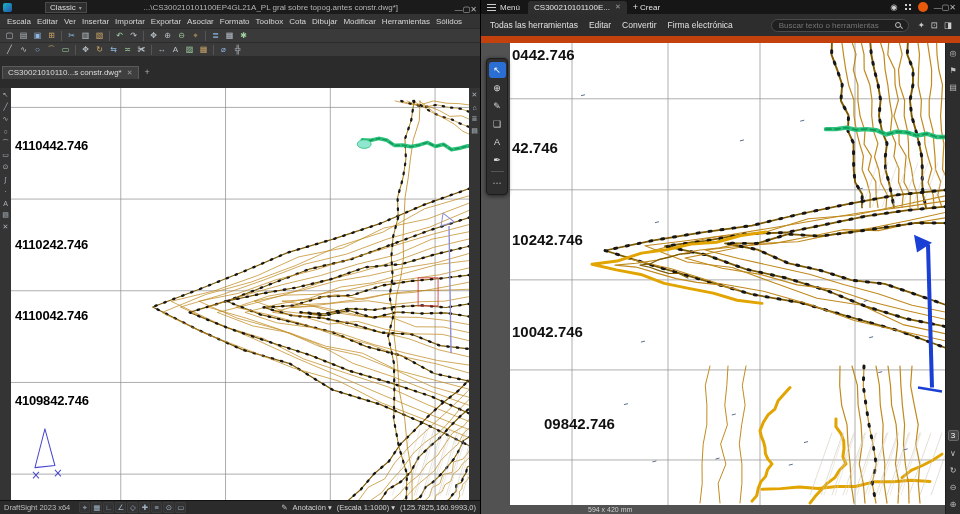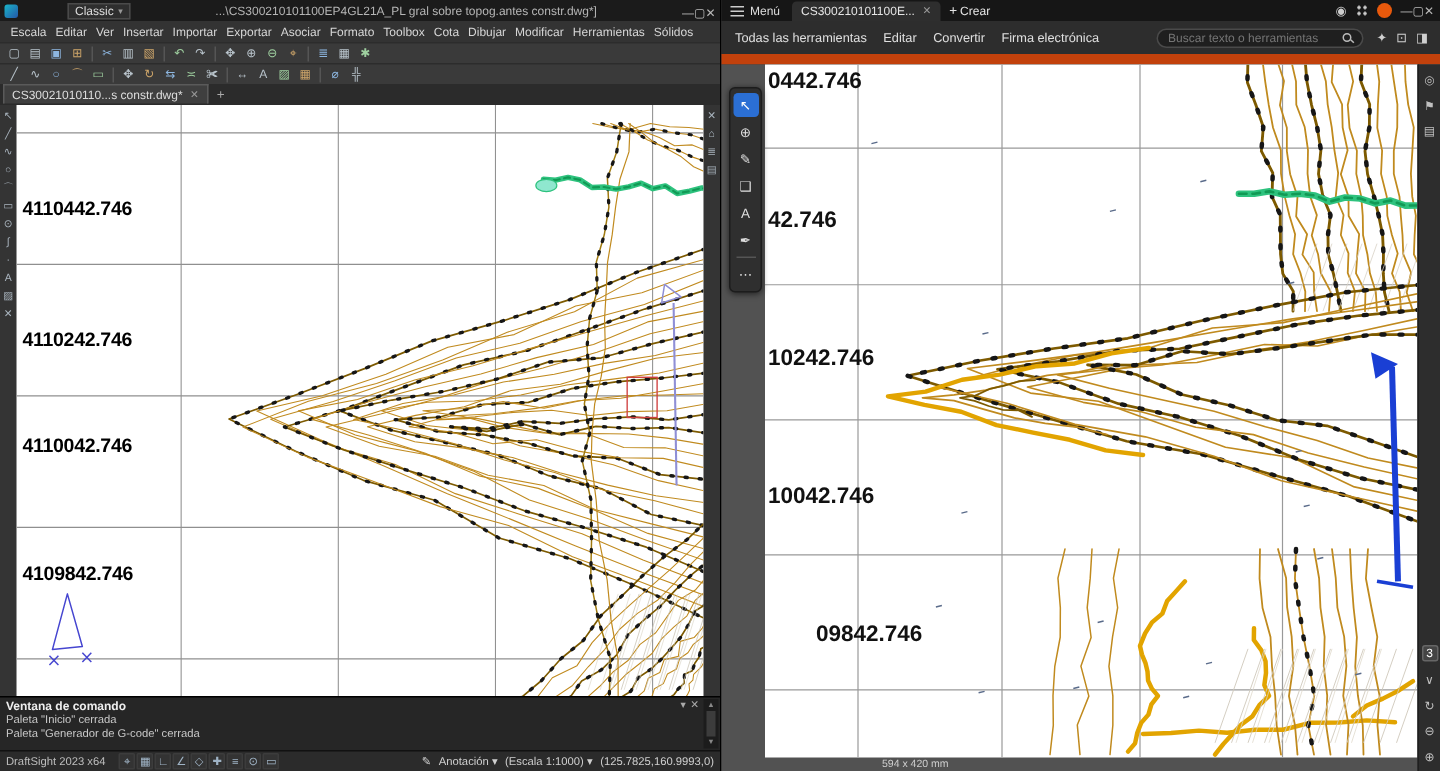--- a/index.html
+++ b/index.html
@@ -19,21 +19,21 @@
   .ds-menubar{height:14px;background:#333;display:flex;align-items:center;padding:0 4px;flex:0 0 auto;overflow:hidden;}
   .menu-item{font-size:8px;color:#d6d6d6;padding:0 3px;white-space:nowrap;}
 
   .ds-toolbar{height:14px;background:#3a3a3a;border-top:1px solid #2c2c2c;display:flex;align-items:center;padding:0 3px;gap:1px;flex:0 0 auto;overflow:hidden;}
   .tb-icon{width:13px;height:12px;font-size:8px;color:#b9c4cc;display:inline-flex;align-items:center;justify-content:center;border-radius:2px;}
   .ds-toolbar .tb-icon:nth-child(3n){color:#8db6e0;}
   .ds-toolbar .tb-icon:nth-child(4n){color:#cfa66a;}
   .ds-toolbar .tb-icon:nth-child(5n){color:#9fd0a0;}
   .tb-sep{width:1px;height:10px;background:#555;margin:0 2px;display:inline-block;}
 
-  .ds-tabrow{height:14px;background:#2b2b2b;display:flex;align-items:flex-start;padding:0 2px;gap:2px;flex:0 0 auto;}
+  .ds-tabrow{height:32px;background:#2b2b2b;display:flex;align-items:center;padding:0 2px;gap:2px;flex:0 0 auto;}
   .doc-tab{height:13px;background:#3f3f3f;border:1px solid #5a5a5a;border-bottom:none;color:#ddd;font-size:8px;display:flex;align-items:center;gap:5px;padding:0 5px;white-space:nowrap;}
   .doc-tab .close{color:#999;font-size:7px;}
   .tab-plus{width:13px;height:13px;color:#aaa;font-size:9px;display:flex;align-items:center;justify-content:center;}
 
   .ds-canvas-wrap{flex:1 1 auto;display:flex;min-height:0;background:#2b2b2b;}
   .ds-left-rail,.ds-right-rail{width:11px;background:#343434;display:flex;flex-direction:column;align-items:center;padding-top:2px;gap:2px;flex:0 0 auto;}
   .rail-icon{width:10px;height:10px;font-size:7px;color:#a9b4be;display:inline-flex;align-items:center;justify-content:center;}
   .ds-canvas{flex:1;background:#fff;position:relative;overflow:hidden;}
   .ds-canvas svg,.ac-page svg{position:absolute;inset:0;width:100%;height:100%;}
   .ds-ylabel{position:absolute;left:4px;transform:translateY(-50%);font-size:13px;font-weight:bold;color:#000;letter-spacing:-0.2px;white-space:nowrap;}
@@ -274,50 +274,34 @@
             <ellipse cx="354" cy="52" rx="7" ry="4" fill="#8fe7cf" stroke="#2ec27e" stroke-width="0.8"></ellipse>
             <line x1="439" y1="128" x2="441" y2="246" stroke="#8f8fd6" stroke-width="1.4"></line>
             <path d="M433,116 L444,124 L431,128 Z" fill="none" stroke="#8f8fd6" stroke-width="1" stroke-linejoin="round" stroke-linecap="round"></path>
             <rect x="408" y="176" width="20" height="26" fill="none" stroke="#d04040" stroke-width="0.9"></rect>
             <path d="M34,316 L24,352 L44,350 Z" fill="none" stroke="#4646d0" stroke-width="1" stroke-linejoin="round" stroke-linecap="round"></path>
             <line x1="22" y1="356" x2="28" y2="362" stroke="#4646d0" stroke-width="1"></line>
             <line x1="28" y1="356" x2="22" y2="362" stroke="#4646d0" stroke-width="1"></line>
             <line x1="44" y1="354" x2="50" y2="360" stroke="#4646d0" stroke-width="1"></line>
             <line x1="50" y1="354" x2="44" y2="360" stroke="#4646d0" stroke-width="1"></line>
           </svg>
-      <div class="ds-ylabel" style="top: 69px;">4110442.746</div>
+      <div class="ds-ylabel" style="top: 57px;">4110442.746</div>
           <div class="ds-ylabel" style="top: 156px;">4110242.746</div>
           <div class="ds-ylabel" style="top: 227px;">4110042.746</div>
           <div class="ds-ylabel" style="top: 312px;">4109842.746</div>
         </div>
       <div class="ds-right-rail" id="ds-right-rail">
           <span class="rail-icon">✕</span>
           <span class="rail-icon">⌂</span>
           <span class="rail-icon">≣</span>
           <span class="rail-icon">▤</span>
         </div>
     </div>
 
 
-    <div class="ds-cmdwin">
-      <div class="cmd-title">Ventana de comando</div>
-      <div id="cmd-lines">
-          <div class="cmd-line">Paleta "Inicio" cerrada</div>
-          <div class="cmd-line">Paleta "Generador de G-code" cerrada</div>
-        </div>
-      <div class="cmd-controls">
-        <span>▾</span>
-        <span>✕</span>
-      </div>
-      <div class="cmd-scroll">
-        <span>▲</span>
-        <span class="cmd-thumb"></span>
-        <span>▼</span>
-      </div>
-    </div>
 
     <div class="ds-statusbar">
       <span>DraftSight 2023 x64</span>
       <span class="sb-group" id="ds-status-icons">
           <span class="sb-icon">⌖</span>
           <span class="sb-icon">▦</span>
           <span class="sb-icon">∟</span>
           <span class="sb-icon">∠</span>
           <span class="sb-icon">◇</span>
           <span class="sb-icon">✚</span>

